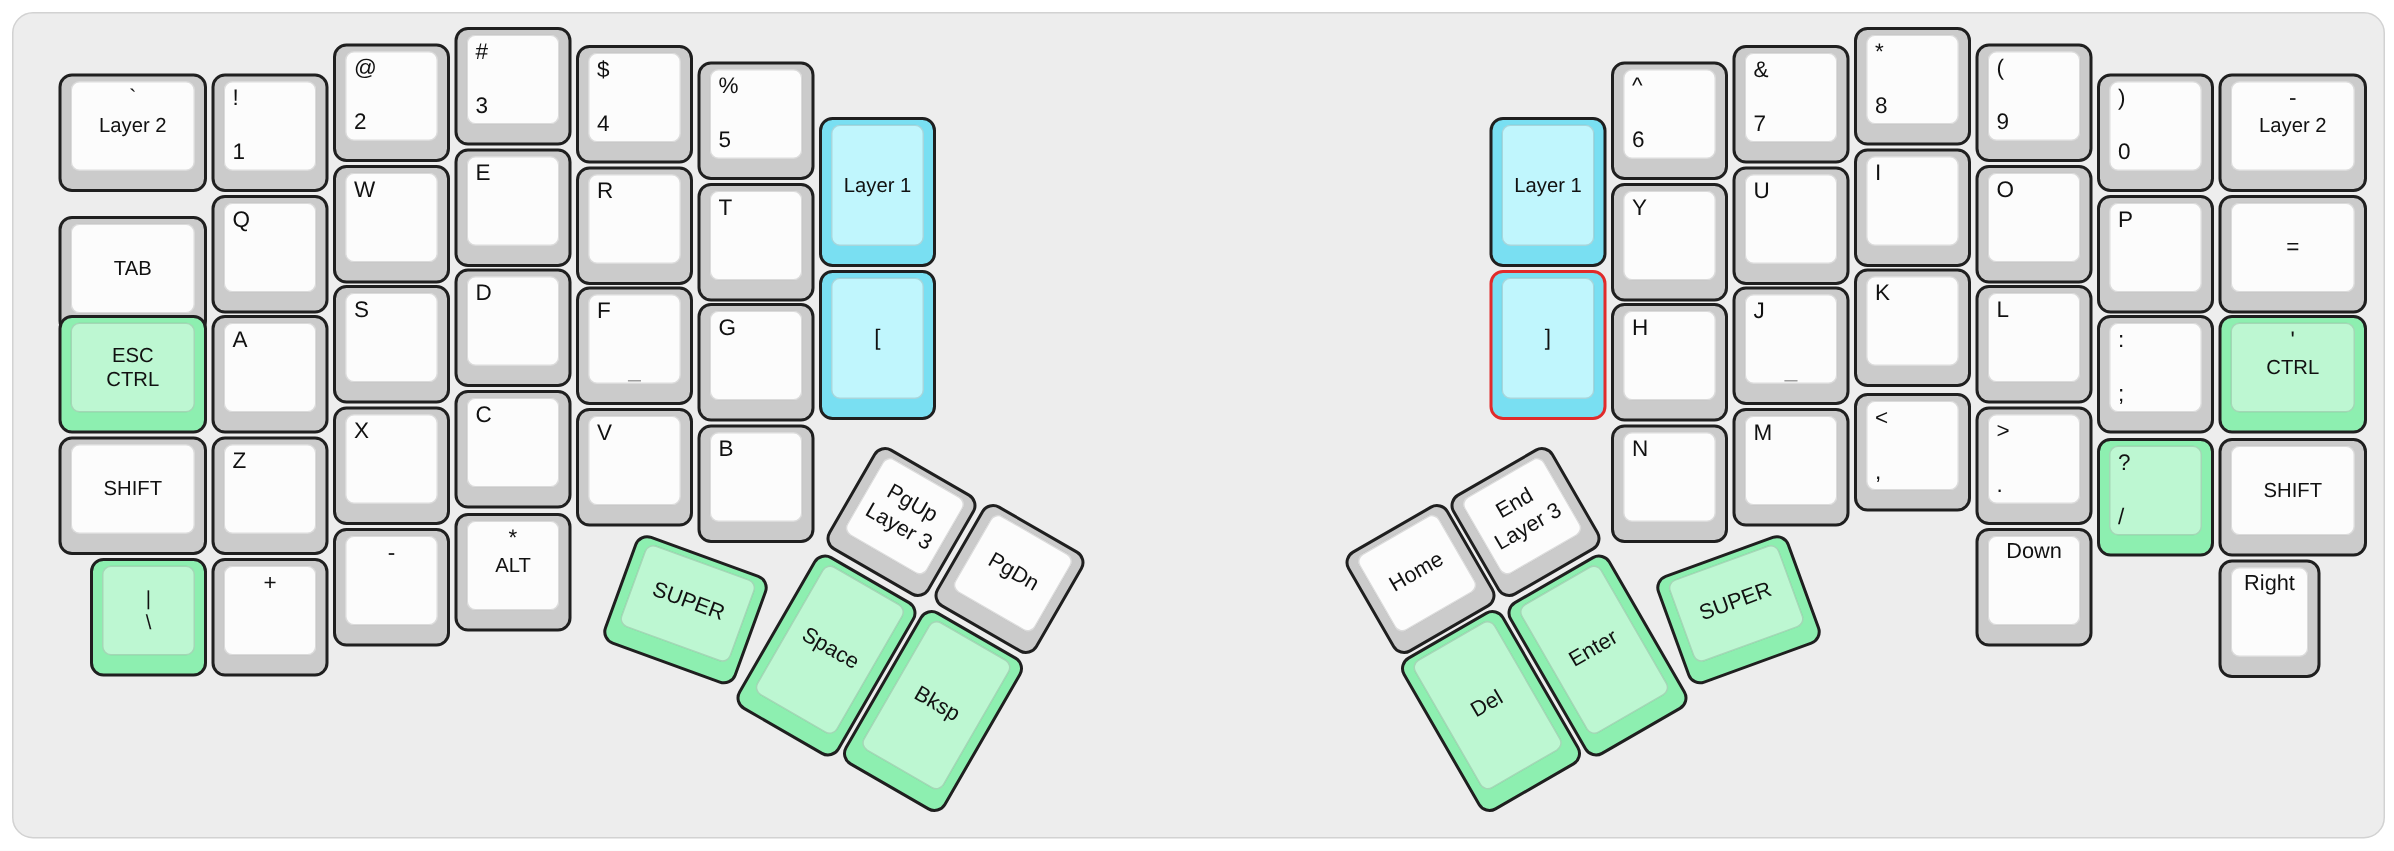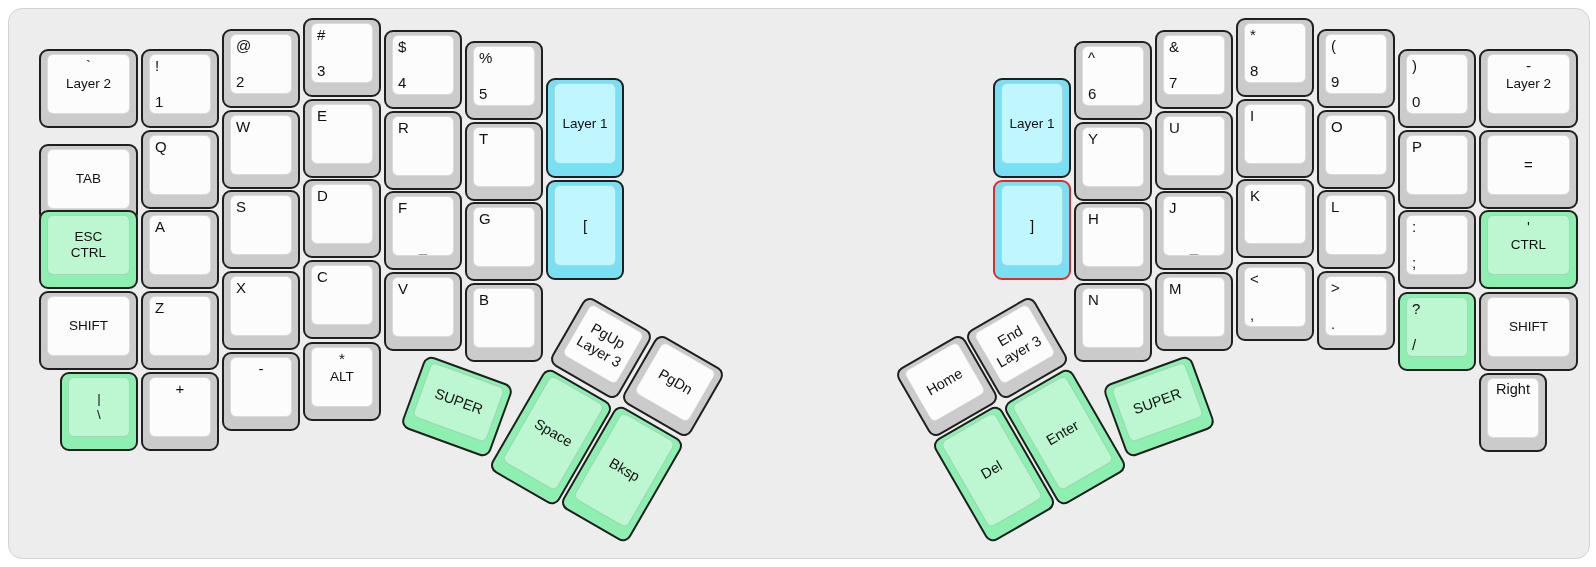--- a/index.html
+++ b/index.html
@@ -350,20 +350,25 @@
         <div class="cap">
           <div class="lbl pos-tl">?</div>
           <div class="lbl pos-bl">/</div>
         </div>
       </div>
       <div class="key white" style="left: 1470px; top: 283px; width: 99px; height: 79px;">
         <div class="cap">
           <div class="lbl pos-ctr small">SHIFT</div>
         </div>
       </div>
+      <div class="key white" style="left: 1308px; top: 343px; width: 78px; height: 79px;">
+        <div class="cap">
+          <div class="lbl pos-tc rsmall">Down</div>
+        </div>
+      </div>
       <div class="key white" style="left: 1470px; top: 364px; width: 68px; height: 79px;">
         <div class="cap">
           <div class="lbl pos-tc rsmall">Right</div>
         </div>
       </div>
       <div class="key white" style="left: 899px; top: 338px; width: 78px; height: 78px; transform: rotate(-30deg); transform-origin: 50% 50%;">
         <div class="cap">
           <div class="lbl pos-ctr rsmall">Home</div>
         </div>
       </div>

